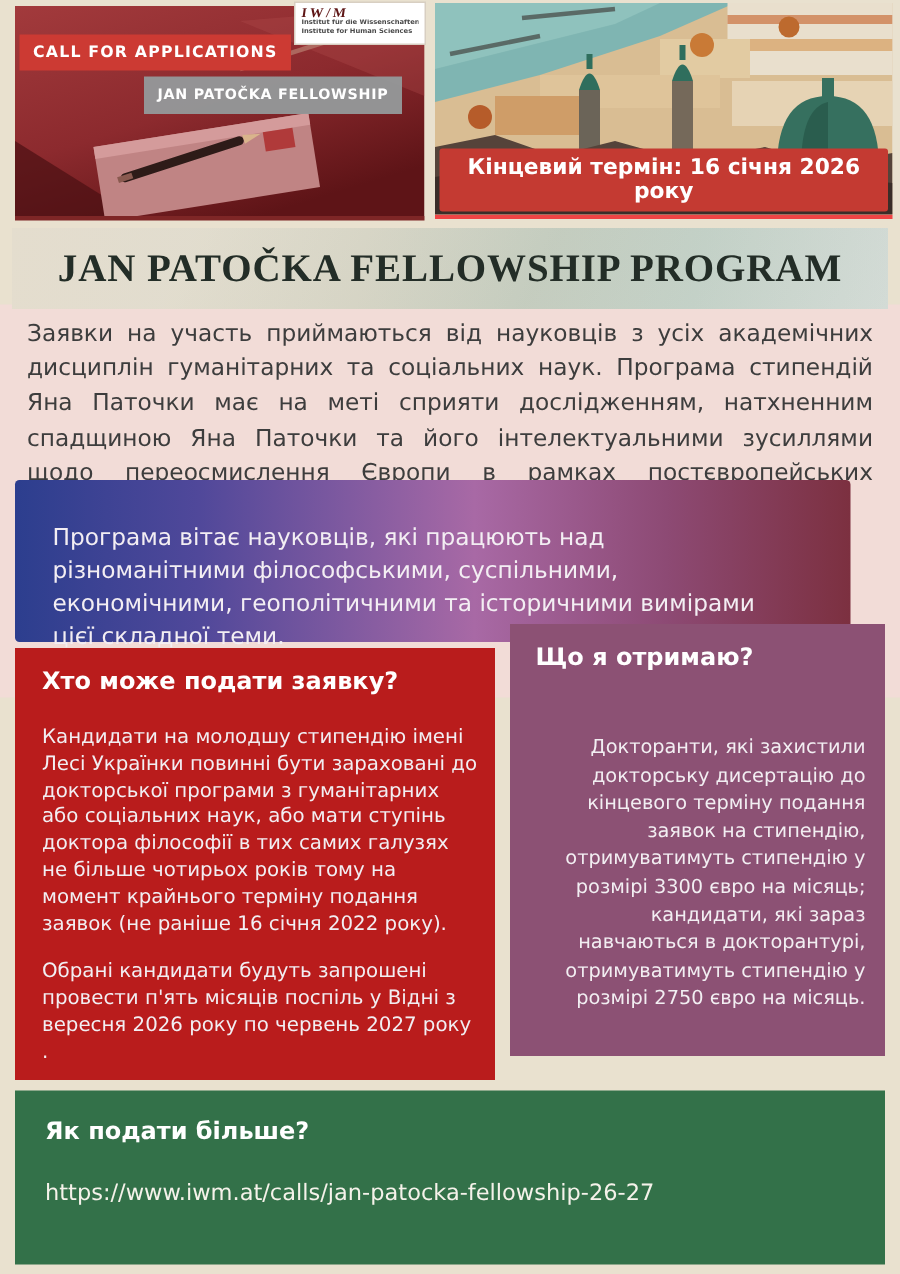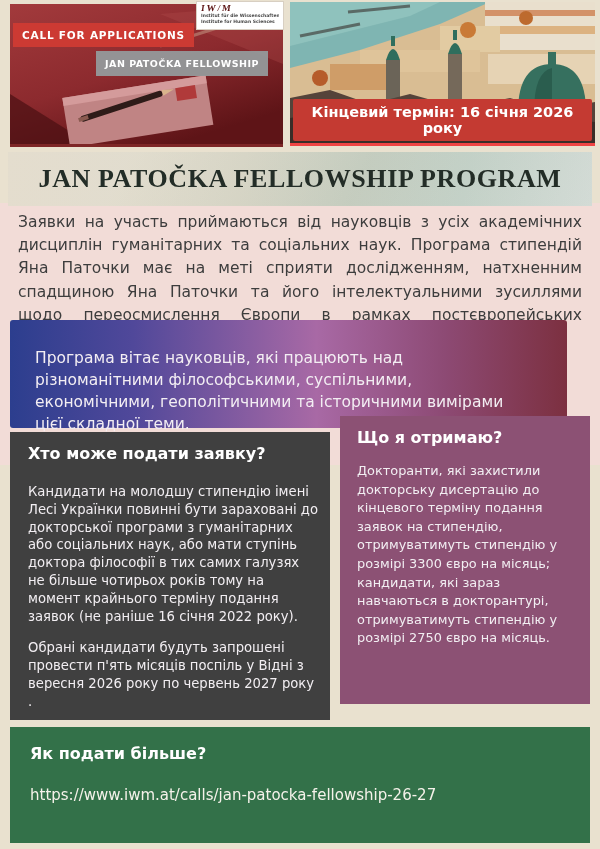--- a/index.html
+++ b/index.html
@@ -68,30 +68,30 @@
   .highlight-box p{
     margin:0;position:absolute;left:25px;top:27px;width:470px;
     color:#f3eef3;font-size:15.5px;line-height:22px;
   }
 
   
   .box h2{margin:0;color:#fff;font-size:16px;line-height:20px;font-weight:bold;}
   .box p{margin:0;color:#f2eef2;}
   .who-box{
     position:absolute;left:10px;top:432px;width:320px;height:288px;
-    background:#404040;box-sizing:border-box;padding:12px 10px 0 18px;overflow:hidden;
+    background:#b91c1c;box-sizing:border-box;padding:12px 10px 0 18px;overflow:hidden;
   }
   .who-box p{font-size:13.2px;line-height:17.8px;}
   .who-box .p1{margin-top:19px;}
   .who-box .p2{margin-top:14px;}
   .receive-box{
     position:absolute;left:340px;top:416px;width:250px;height:288px;
     background:#8c5174;box-sizing:border-box;padding:12px 13px 0 17px;overflow:hidden;
   }
-  .receive-box p{font-size:12.9px;line-height:18.6px;margin-top:14px;}
+  .receive-box p{font-size:12.9px;line-height:18.6px;margin-top:42px;text-align:right;}
 
   
   .apply-box{
     position:absolute;left:10px;top:727px;width:580px;height:116px;
     background:#337149;box-sizing:border-box;padding:17px 14px 0 20px;
   }
   .apply-box h2{margin:0;color:#fff;font-size:16px;font-weight:bold;}
   .apply-url{
     display:inline-block;margin-top:23px;color:#f5f2ea;font-size:15px;
     text-decoration:none;cursor:pointer;

